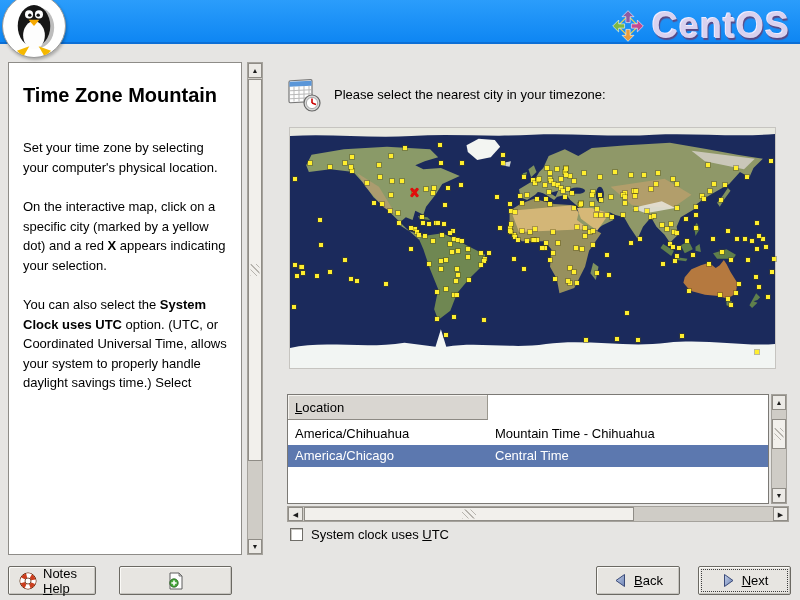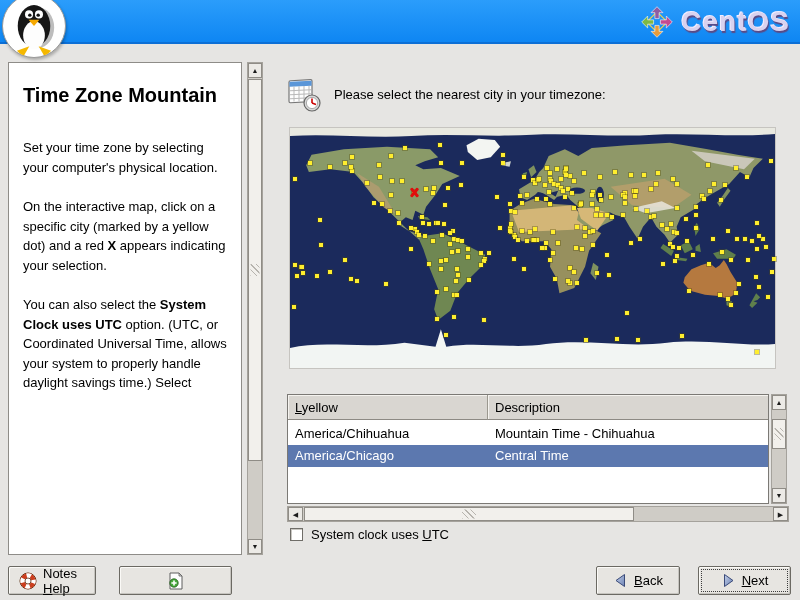--- a/index.html
+++ b/index.html
@@ -6,21 +6,21 @@
   body{
     width:800px;height:600px;position:relative;overflow:hidden;
     background:#e6e5e3;font-family:"Liberation Sans",sans-serif;color:#000;
   }
   
   .topbar{position:absolute;left:0;top:0;width:800px;height:44px;
     background:linear-gradient(#2b9dfb,#0e86f3);border-bottom:2px solid #0c6fd6;box-sizing:border-box}
   .tux{position:absolute;left:2px;top:-6px;width:62px;height:62px;border-radius:50%;
     background:#fff;border:1px solid #9a9a9a;overflow:hidden;z-index:6;box-shadow:1px 2px 3px rgba(0,0,0,.25)}
   .brand{position:absolute;right:10px;top:5px;display:flex;align-items:center;gap:7px;z-index:5}
-  .brand-text{font-size:28px;font-weight:bold;letter-spacing:1px;color:#d9d2ef;
+  .brand-text{font-size:36px;font-weight:bold;letter-spacing:1px;color:#d9d2ef;
     text-shadow:-1px -1px 0 #f2edff,1px 2px 1px #5b4a85}
   
   .help{position:absolute;left:8px;top:62px;width:234px;height:493px;background:#fff;
     border:1px solid #8e8c88;box-sizing:border-box;padding:12px 14px;overflow:hidden}
   .help h1{font-size:20px;line-height:1.25;margin:8px 0 30px;font-weight:bold}
   .help p{font-size:13px;line-height:1.5;margin:0 0 20px}
   
   .sb-v{position:absolute;width:16px;background:#cfccc6;border:1px solid #a5a29c;box-sizing:border-box}
   .sb-h{position:absolute;height:16px;background:#cfccc6;border:1px solid #a5a29c;box-sizing:border-box}
   .sb-btn{position:absolute;background:#eceae6;border:1px solid #8f8c86;box-sizing:border-box;
@@ -438,24 +438,21 @@
       <div class="dot" style="left: 69.4444%; top: 77.2222%; background: rgb(255, 238, 46);"></div>
       <div class="dot" style="left: 76.9444%; top: 56.6667%; background: rgb(255, 238, 46);"></div>
       <div class="dot" style="left: 79.4444%; top: 55.5556%; background: rgb(255, 238, 46);"></div>
     </div>
   <div class="xmark" style="left: 25.6667%; top: 26.7778%;"></div>
 </div>
 
 <div class="tzwrap">
   <div class="tzhead">
     <div class="hcell c1">
-        <span><span class="mn">L</span><span>yellow</span></span>
-      </div>
-    <div class="hcell c2">
-        <span>Description</span>
+        <span><span class="mn">L</span><span>ocation</span></span>
       </div>
   </div>
   <div class="tzrows">
       <div class="tzrow">
         <div class="cell c1">America/Chihuahua</div>
         <div class="cell c2">Mountain Time - Chihuahua</div>
       </div>
       <div class="tzrow selected" style="background: rgb(92, 120, 175);">
         <div class="cell c1">America/Chicago</div>
         <div class="cell c2">Central Time</div>

